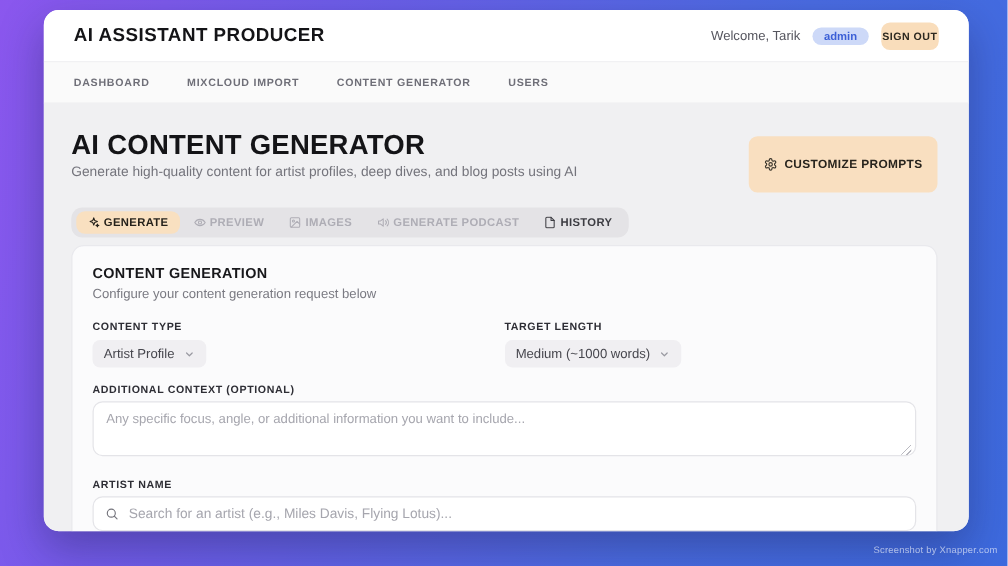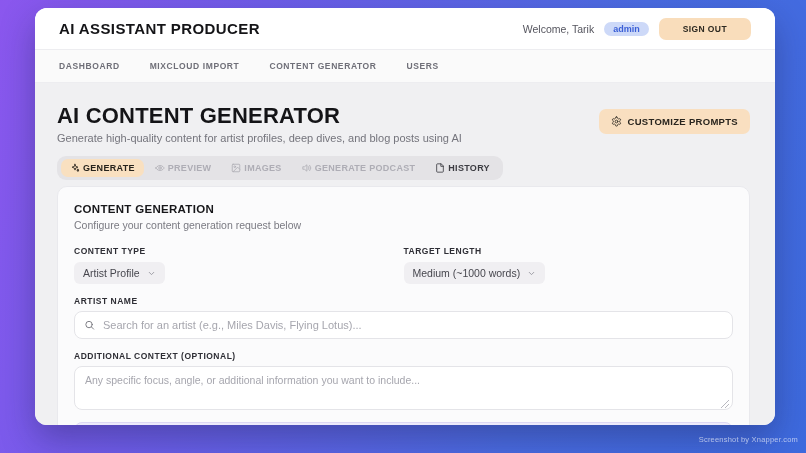--- a/index.html
+++ b/index.html
@@ -22,35 +22,35 @@
   }
   .app-title { font-size:15px; font-weight:800; color:#141417; letter-spacing:.4px; }
   .header-right { display:flex; align-items:center; gap:10px; }
   .welcome { font-size:10.5px; color:#55555e; }
   .role-badge {
     background:#cdd9f8; color:#3b5fd6; font-size:9px; font-weight:600;
     padding:2px 9px; border-radius:999px;
   }
   .signout-btn {
     background:#f9ddbb; color:#2d2921; font-size:8.5px; font-weight:800; letter-spacing:.4px;
-    padding:6px 24px; border-radius:7px; border:none; cursor:pointer;
+    padding:6px 1px; border-radius:7px; border:none; cursor:pointer;
   }
   
   .nav {
     height:33px; flex:0 0 33px; background:#fafafa; border-bottom:1px solid #ededf0;
     display:flex; align-items:center; gap:30px; padding:0 24px;
   }
   .nav-item { font-size:8.5px; font-weight:600; letter-spacing:.6px; color:#6f6f78; cursor:pointer; }
   
   .content { flex:1; background:#f0f0f2; padding:20px 25px 0 22px; overflow:hidden; }
   .page-header { display:flex; justify-content:space-between; align-items:flex-start;gap:37px; }
   .page-title { font-size:22px; font-weight:800; color:#141417; letter-spacing:.2px; }
   .page-subtitle { font-size:11px; color:#74747c; margin-top:3px; }
   .customize-btn {
-    background:#f9dfc0; border:none; border-radius:7px; padding:7px 12px;
+    background:#f9dfc0; border:none; border-radius:7px; padding:17px 12px;
     display:flex; align-items:center; gap:6px; cursor:pointer; margin-top:6px;
     font-size:9.5px; font-weight:800; letter-spacing:.3px; color:#28241d;
   }
   .customize-btn svg { width:11px; height:11px; stroke:#3b362c; }
   
   .tabbar {
     margin-top:12px; display:inline-flex; align-items:center; gap:2px;
     background:#e4e3e6; border-radius:9px; padding:3px 4px;
   }
   .tab {
@@ -213,37 +213,37 @@
           <div class="select-pill">
             <span>Medium (~1000 words)</span>
             <svg viewBox="0 0 24 24" fill="none" stroke="currentColor" stroke-width="2.5" stroke-linecap="round" stroke-linejoin="round">
                 <path d="M6 9l6 6 6-6"></path>
               </svg>
           </div>
         </div>
       </div>
 
       <div class="section">
+        <label class="field-label">ADDITIONAL CONTEXT (OPTIONAL)</label>
+        <div class="textarea-wrap">
+          <textarea class="textarea" placeholder="Any specific focus, angle, or additional information you want to include..." style=""></textarea>
+          <div class="resize-handle"></div>
+        </div>
+      </div>
+
+      <div class="section">
         <label class="field-label">ARTIST NAME</label>
         <div class="search-wrap">
           <svg viewBox="0 0 24 24" fill="none" stroke="currentColor" stroke-width="2" stroke-linecap="round" stroke-linejoin="round">
             <circle cx="11" cy="11" r="7"></circle>
             <path d="M21 21l-4.35-4.35"></path>
           </svg>
           <input class="text-input" type="text" placeholder="Search for an artist (e.g., Miles Davis, Flying Lotus)..." style="">
         </div>
       </div>
 
-      <div class="section">
-        <label class="field-label">ADDITIONAL CONTEXT (OPTIONAL)</label>
-        <div class="textarea-wrap">
-          <textarea class="textarea" placeholder="Any specific focus, angle, or additional information you want to include..." style=""></textarea>
-          <div class="resize-handle"></div>
-        </div>
-      </div>
-
       <div class="bottom-strip"></div>
     </div>
 
   </div>
 </div>
 
 <div class="watermark">Screenshot by Xnapper.com</div>
 
 </body></html>

